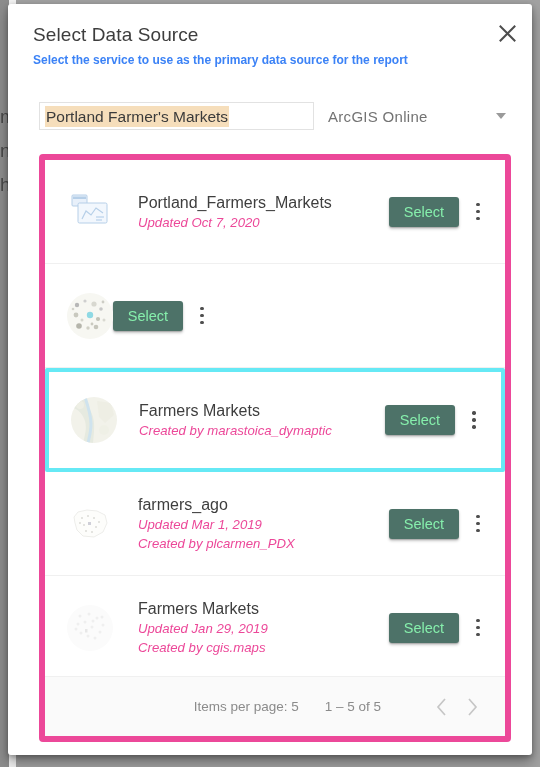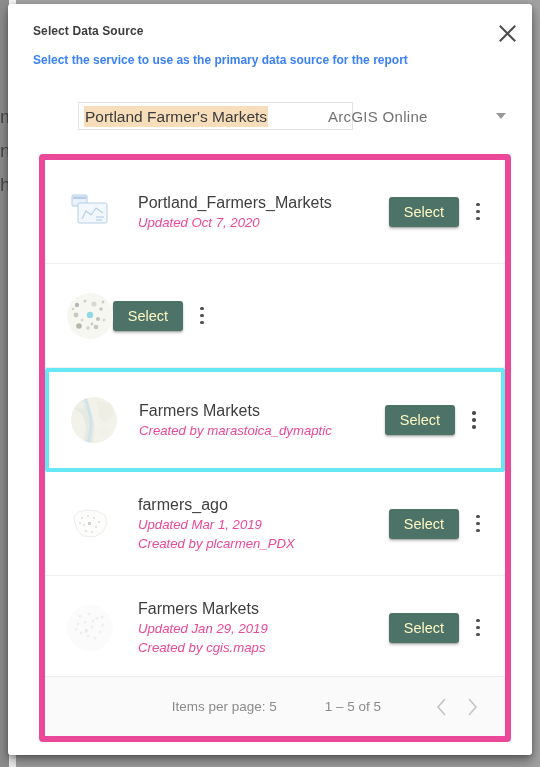--- a/index.html
+++ b/index.html
@@ -73,22 +73,22 @@
     background: none;
     border: none;
     padding: 0;
   }
   .close-btn svg { display: block; }
 
   .dlg-title {
     position: absolute;
     left: 25px;
     top: 20px;
-    font-size: 12px;
-    font-weight: bold;
+    font-size: 19px;
+    font-weight: normal;
     color: #3d3d3d;
     letter-spacing: .1px;
   }
   .dlg-sub {
     position: absolute;
     left: 25px;
     top: 49px;
     font-size: 12px;
     color: #3b82f6;
     font-weight: bold;
@@ -97,21 +97,20 @@
   
   .search-wrap {
     position: absolute;
     left: 31px;
     top: 98px;
     width: 275px;
     height: 28px;
     border: 1px solid #e2e2e2;
     background: #fff;
     box-sizing: border-box;
-    margin-left: 39px;
   }
   .search-input {
     border: none;
     outline: none;
     width: 100%;
     height: 100%;
     padding: 0 5px;
     box-sizing: border-box;
     font-family: "Liberation Sans", sans-serif;
     font-size: 15.5px;
@@ -218,21 +217,21 @@
     line-height: 19px;
     white-space: nowrap;
   }
 
   .select-btn {
     flex: 0 0 auto;
     width: 70px;
     height: 30px;
     margin-right: 6px;
     background: #4d7268;
-    color: #fef9c3;
+    color: #86efac;
     border: none;
     border-radius: 3px;
     font-family: "Liberation Sans", sans-serif;
     font-size: 14.5px;
     cursor: pointer;
     box-shadow: 0 2px 3px rgba(0,0,0,.22), 0 1px 1px rgba(0,0,0,.16);
   }
 
   .kebab {
     flex: 0 0 auto;
@@ -265,21 +264,21 @@
     display: flex;
     align-items: center;
     justify-content: flex-end;
     box-sizing: border-box;
     padding-right: 18px;
     border-top: 1px solid #f0f0f0;
   }
   .pager .ipp {
     font-size: 13.5px;
     color: #8b8b8b;
-    margin-right: 48px;
+    margin-right: 26px;
   }
   .pager .range {
     font-size: 13.5px;
     color: #8b8b8b;
     margin-right: 46px;
   }
   .pager .nav {
     width: 30px;
     height: 30px;
     display: flex;

